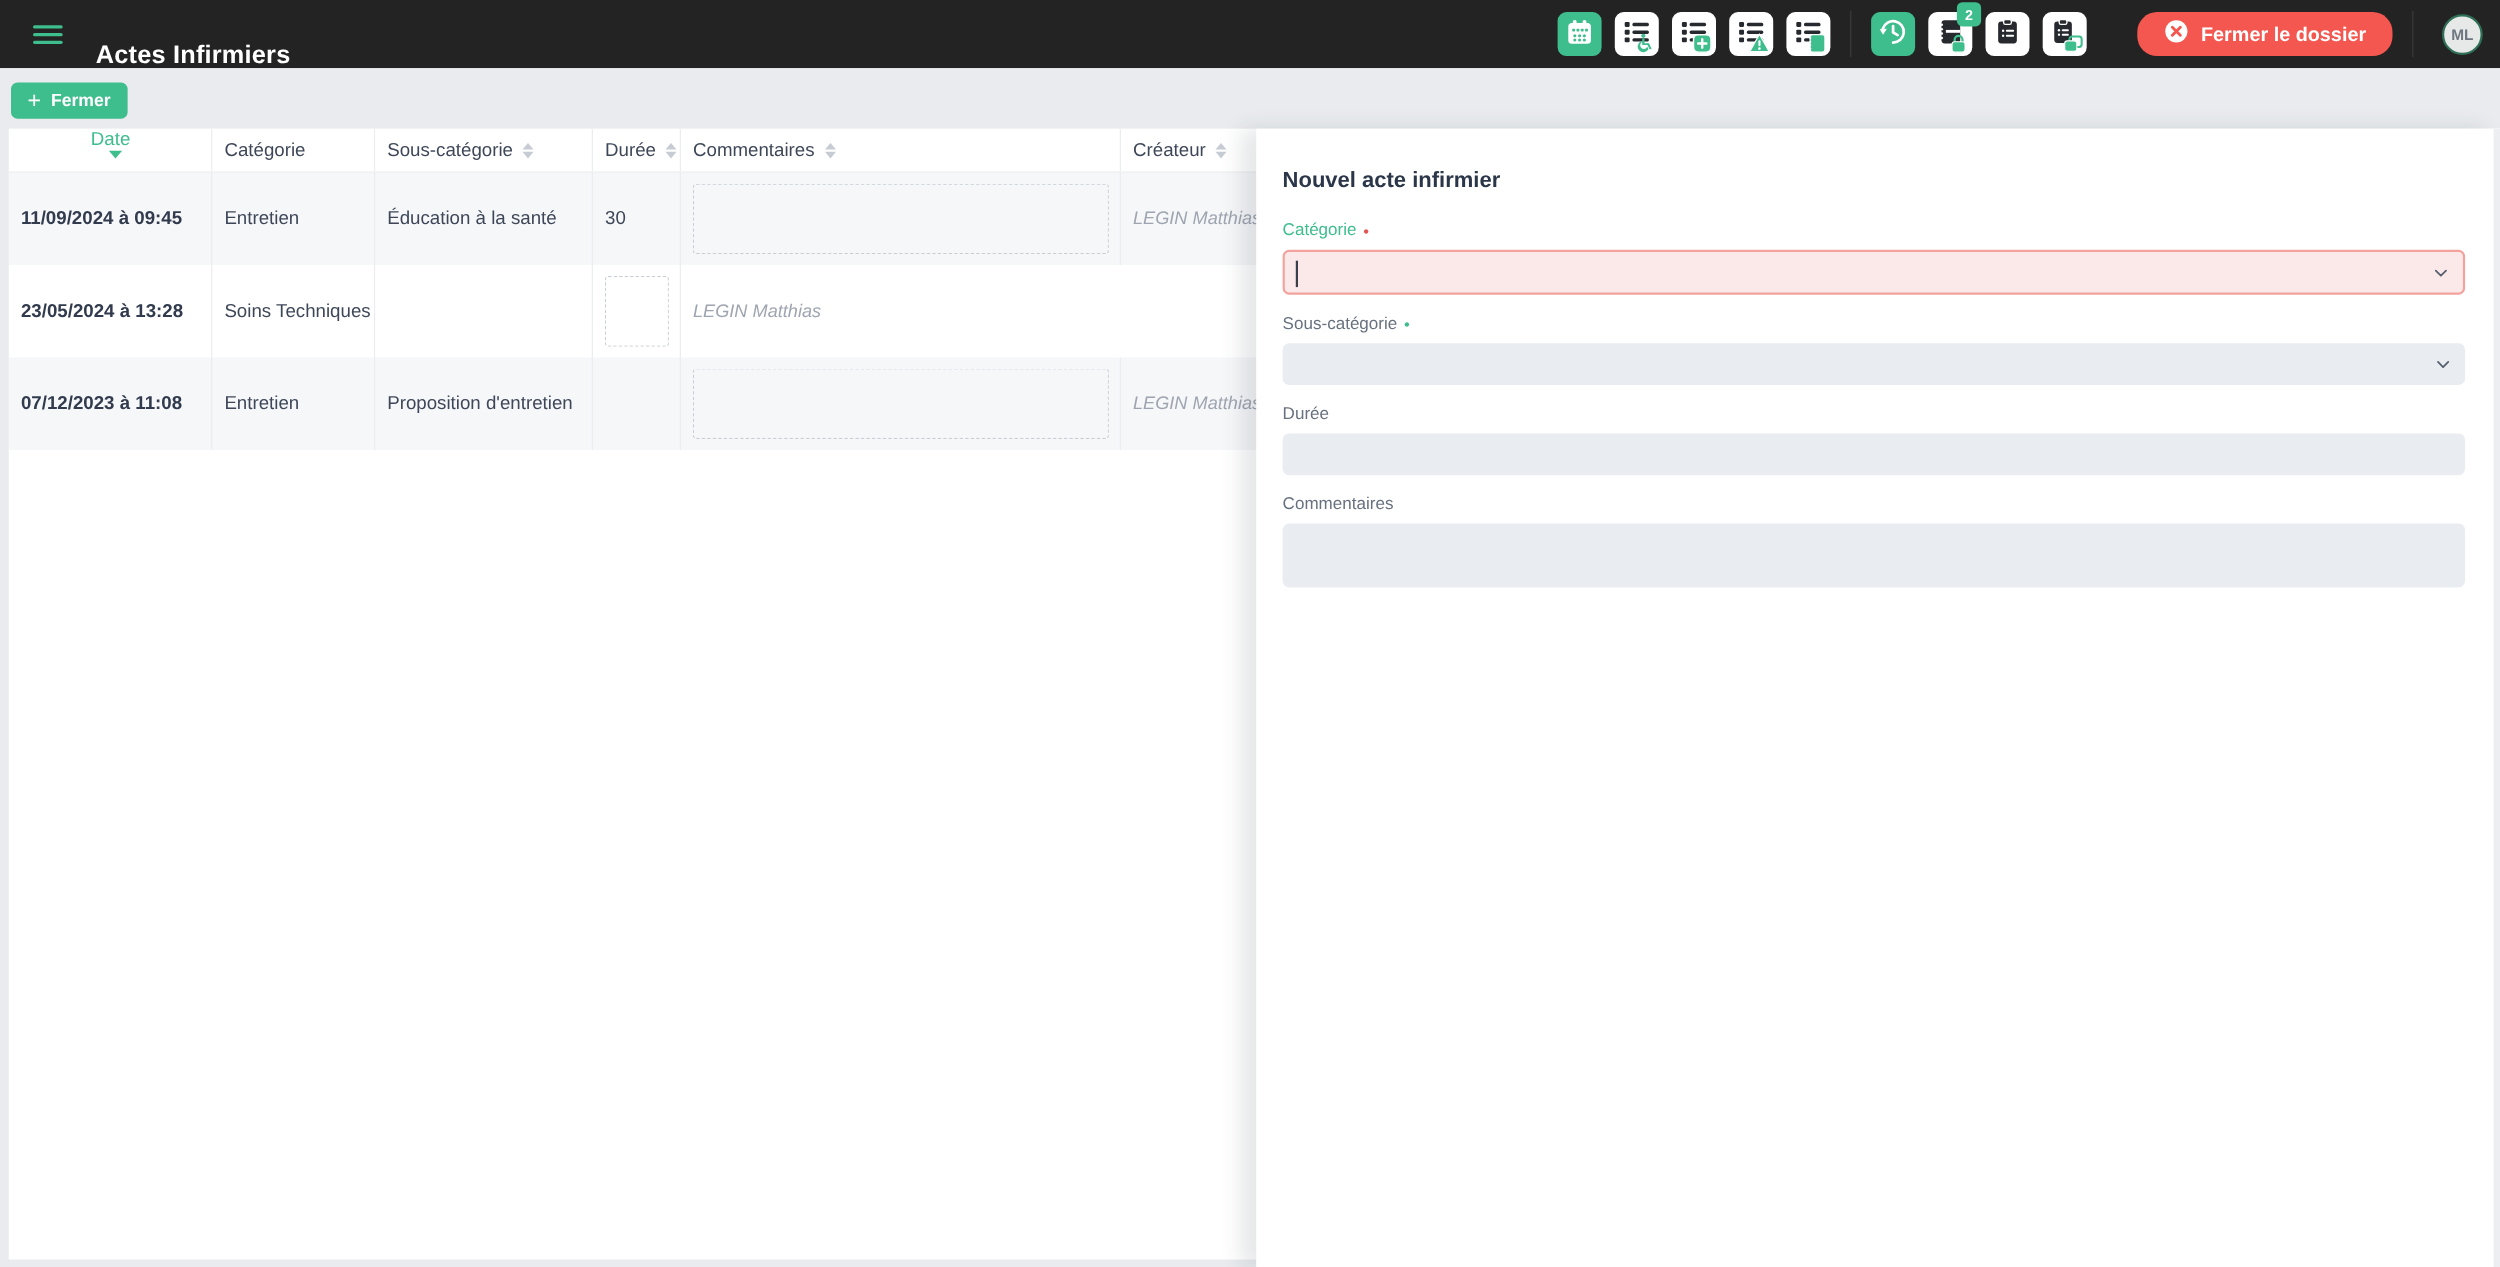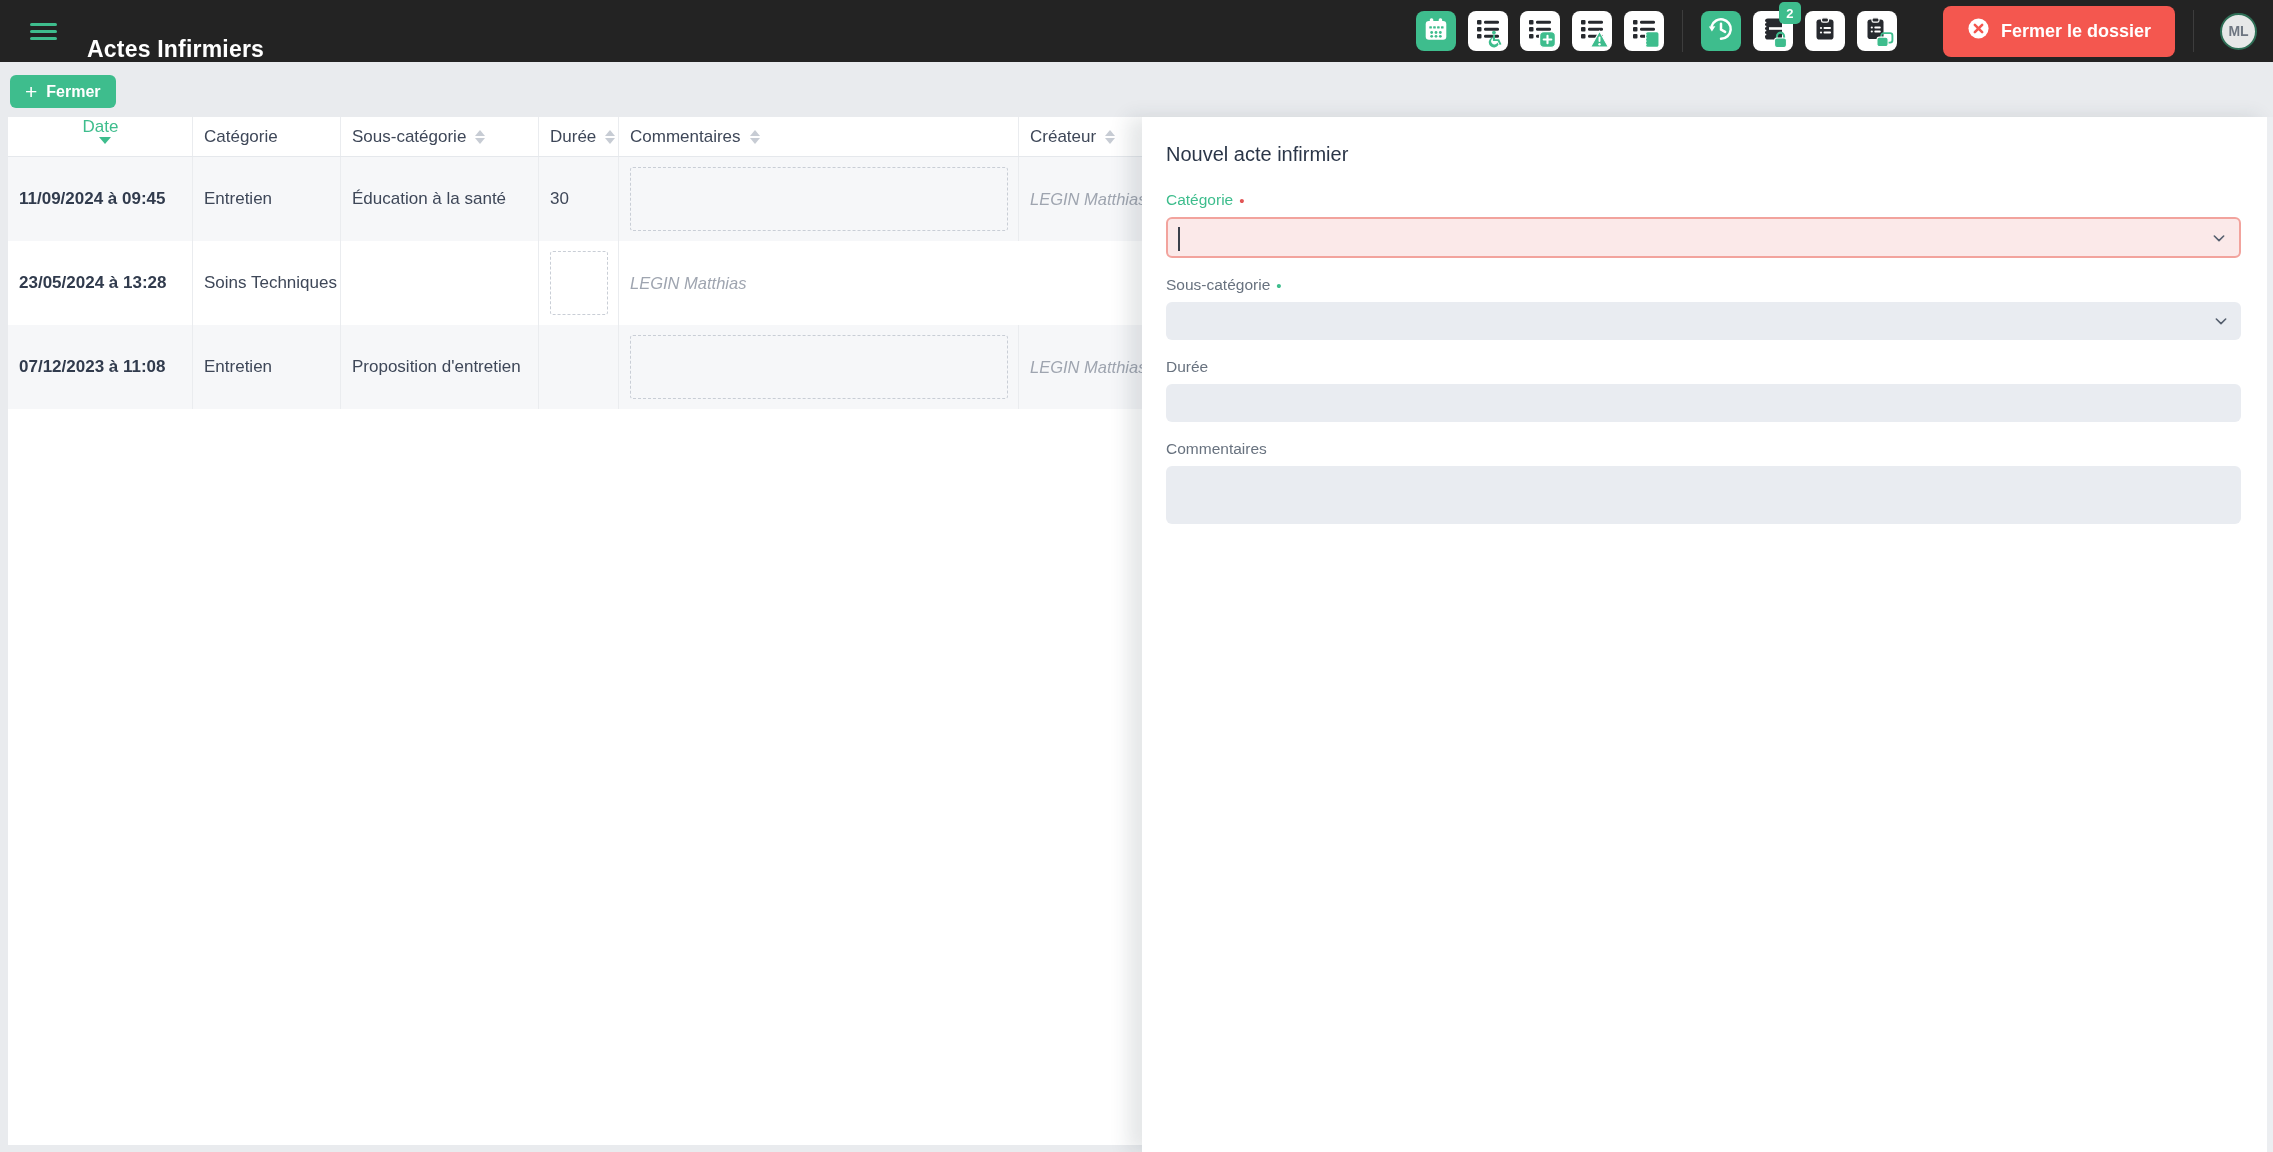--- a/index.html
+++ b/index.html
@@ -13,21 +13,21 @@
   .app-title { color:#fff; font-size:23px; font-weight:700; letter-spacing:.2px;margin-top:36px; }
   .actions { margin-left:auto; display:flex; align-items:center; gap:12px; }
   .icon-btn { position:relative; width:40px; height:40px; border-radius:8px; display:flex; align-items:center; justify-content:center; cursor:pointer; }
   .icon-btn.white { background:#fff; }
   .icon-btn.green { background:#3EBD8D; }
   .icon-btn svg.base { width:26px; height:26px; }
   .overlay { position:absolute; right:3px; bottom:2px; width:19px; height:19px; display:flex; }
   .overlay svg { width:19px; height:19px; }
   .badge { position:absolute; top:-9px; right:-8px; min-width:22px; height:22px; border-radius:5px; background:#3EBD8D; color:#fff; font-size:13px; font-weight:700; display:flex; align-items:center; justify-content:center; }
   .v-sep { width:1px; height:42px; background:#3d3d3d; margin:0 6px; }
-  .close-btn { height:51px; margin-left:34px; border:none; border-radius:8px; background:#F4574F; color:#fff; font-family:inherit; font-size:18px; font-weight:700; display:flex; align-items:center; gap:11px; padding:0 24px; cursor:pointer; }
+  .close-btn { height:40px; margin-left:34px; border:none; border-radius:18px; background:#F4574F; color:#fff; font-family:inherit; font-size:18px; font-weight:700; display:flex; align-items:center; gap:11px; padding:0 24px; cursor:pointer; }
   .close-btn svg { width:23px; height:23px; }
   .avatar { width:37px; height:37px; border-radius:50%; background:#E7E8E8; border:2px solid #2F6F56; color:#6E7681; font-size:14px; font-weight:700; display:flex; align-items:center; justify-content:center; cursor:pointer; margin:0 6px 0 8px; }
 
   
   .main { position:relative; height:1090px; background:#E9EBEE; }
   .nouveau-btn { position:absolute; left:10px; top:13px; height:33px; border:none; border-radius:6px; background:#3EBD8D; color:#fff; font-family:inherit; font-size:16px; font-weight:700; display:flex; align-items:center; gap:9px; padding:0 15px; cursor:pointer; }
   .nouveau-btn .plus { font-size:21px; font-weight:400; line-height:1; }
 
   
   .table-card { position:absolute; left:8px; top:55px; right:0; bottom:7px; background:#fff; overflow:hidden; }
@@ -43,21 +43,21 @@
   .sort-desc { width:0; height:0; margin-left:9px; border-left:6px solid transparent; border-right:6px solid transparent; border-top:7px solid #3EBD8D; }
   .tr { height:84px;text-align:center; }
   .tr.striped { background:#F6F7F9; }
   .td { display:flex; align-items:center; padding:0 10px 0 11px; font-size:17px; color:#3E4758; border-right:1px solid #EAECEF; overflow:hidden; white-space:nowrap; }
   .td.date { font-weight:700; color:#313B4D; }
   .td.creator { font-style:italic; color:#9FA5B0; font-size:16.5px; border-right:none; }
   .comment-box { flex:1; height:64px; border:1px dashed #C9CED6; border-radius:3px; }
 
   
   .panel { position:absolute; left:1142px; top:55px; right:0; bottom:0; background:#fff; box-shadow:-14px 0 18px rgba(45,55,65,.12); padding:26px 32px 0 24px; }
-  .panel-title { font-size:20px; font-weight:400; color:#2B3648; margin:0 0 25px; }
+  .panel-title { font-size:20px; font-weight:700; color:#2B3648; margin:10px 0 25px; }
   .f-label { font-size:15.5px; color:#68727F; margin-bottom:8px; display:flex; align-items:center; gap:6px; }
   .f-label.green { color:#3EBD8D; }
   .marker { font-size:15px; line-height:1; }
   .marker.red { color:#E25555; }
   .marker.green { color:#3EBD8D; }
   .field { position:relative; height:38px; border-radius:6px; background:#E9ECF1; margin-bottom:18px; cursor:pointer; }
   .field.error { background:#FBE9E9; border:2px solid #F2A39D; height:41px; }
   .caret-cursor { position:absolute; left:10px; top:8px; width:2px; height:24px; background:#3A3F4A; }
   .chev { position:absolute; right:12px; top:50%; transform:translateY(-50%); width:16px; height:16px; }
   .textarea { height:58px; margin-bottom:0; cursor:text; }

